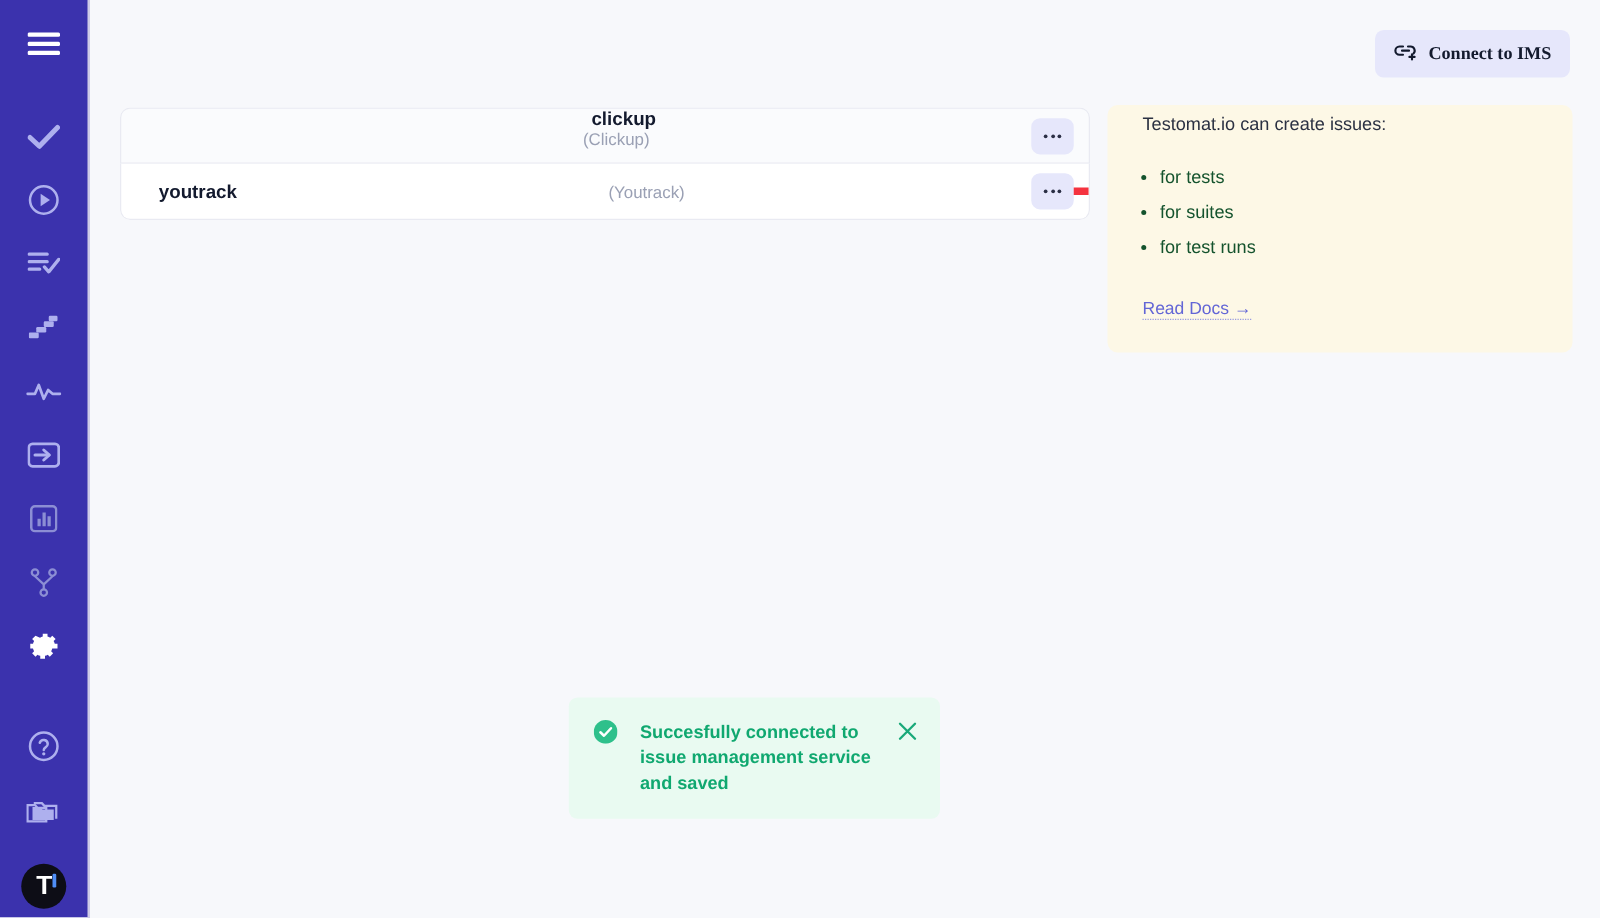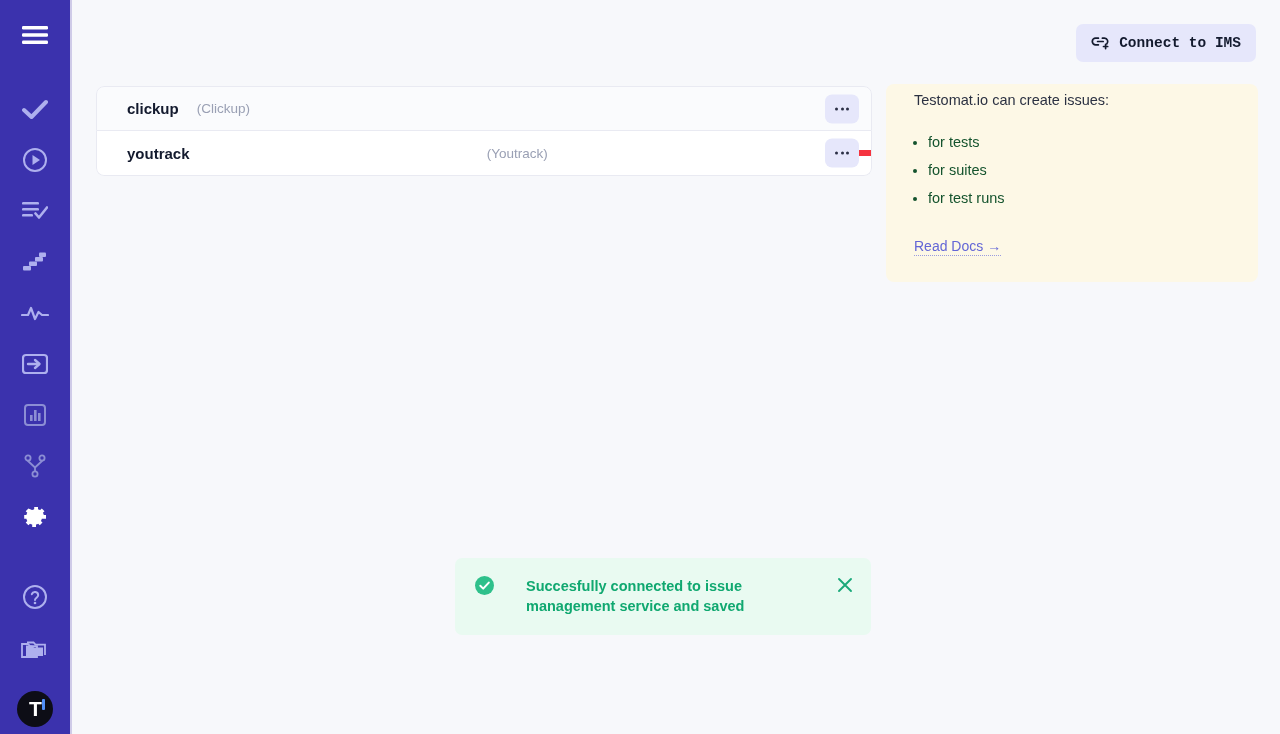--- a/index.html
+++ b/index.html
@@ -51,36 +51,36 @@
   .page-title {
     position: absolute; left: 24px; top: 24px;
     font-size: 27px; font-weight: bold; color: #131a2e; letter-spacing: -0.3px;
   }
   .connect-btn {
     position: absolute; right: 24px; top: 24px;
     height: 38px; padding: 0 15px;
     background: #e6e7fb; border: none; border-radius: 7px;
     display: flex; align-items: center; gap: 9px;
     font-size: 14.5px; font-weight: bold; color: #131a2e;
-    font-family: Liberation Mono, monospace;
+    font-family: Liberation Serif, serif;
     cursor: pointer;
   }
 
   
   .list {
     position: absolute; left: 24px; top: 86px; width: 776px;
     border-radius: 8px; overflow: hidden;
   }
   .row {
     position: relative; height: 45px;
     display: flex; align-items: center;
     border: 1px solid #e9eaf2;
     background: #ffffff;
   }
-  .row.alt { background: #fafbfd; }
+  .row.alt { background: #fafbfd; flex-direction: column; }
   .row + .row { border-top: none; }
   .row:first-child { border-radius: 8px 8px 0 0; }
   .row:last-child  { border-radius: 0 0 8px 8px; justify-content: space-between; }
   .row-label {
     margin-left: 30px; font-size: 15px; font-weight: bold; color: #131a2e;
   }
   .row-sub {
     margin-left: 18px; font-size: 13.5px; color: #9aa0b4; font-weight: normal;
   }
   .row-more {
@@ -109,24 +109,24 @@
   .info li:last-child { margin-bottom: 6px; }
   .docs-link {
     display: inline-block; margin-top: 26px;
     font-size: 14px; color: #6366d6; text-decoration: none;
     border-bottom: 1px dotted #9a9ce0; padding-bottom: 1px;
     cursor: pointer;
   }
 
   
   .toast {
-    position: absolute; left: 383px; top: 558px; width: 416px;
+    position: absolute; left: 383px; top: 558px; width: 297px;
     background: #e9faf1; border-radius: 7px;
     padding: 18px 18px 18px 20px;
-    display: flex; align-items: flex-start; gap: 32px;
+    display: flex; align-items: flex-start; gap: 18px;
   }
   .toast-msg {
     flex: 1; font-size: 14.5px; font-weight: bold; color: #10a870;
     line-height: 1.4;
   }
   .toast-close {
     background: none; border: none; cursor: pointer; padding: 0;
     margin-top: 1px; line-height: 0;
   }
 </style>

